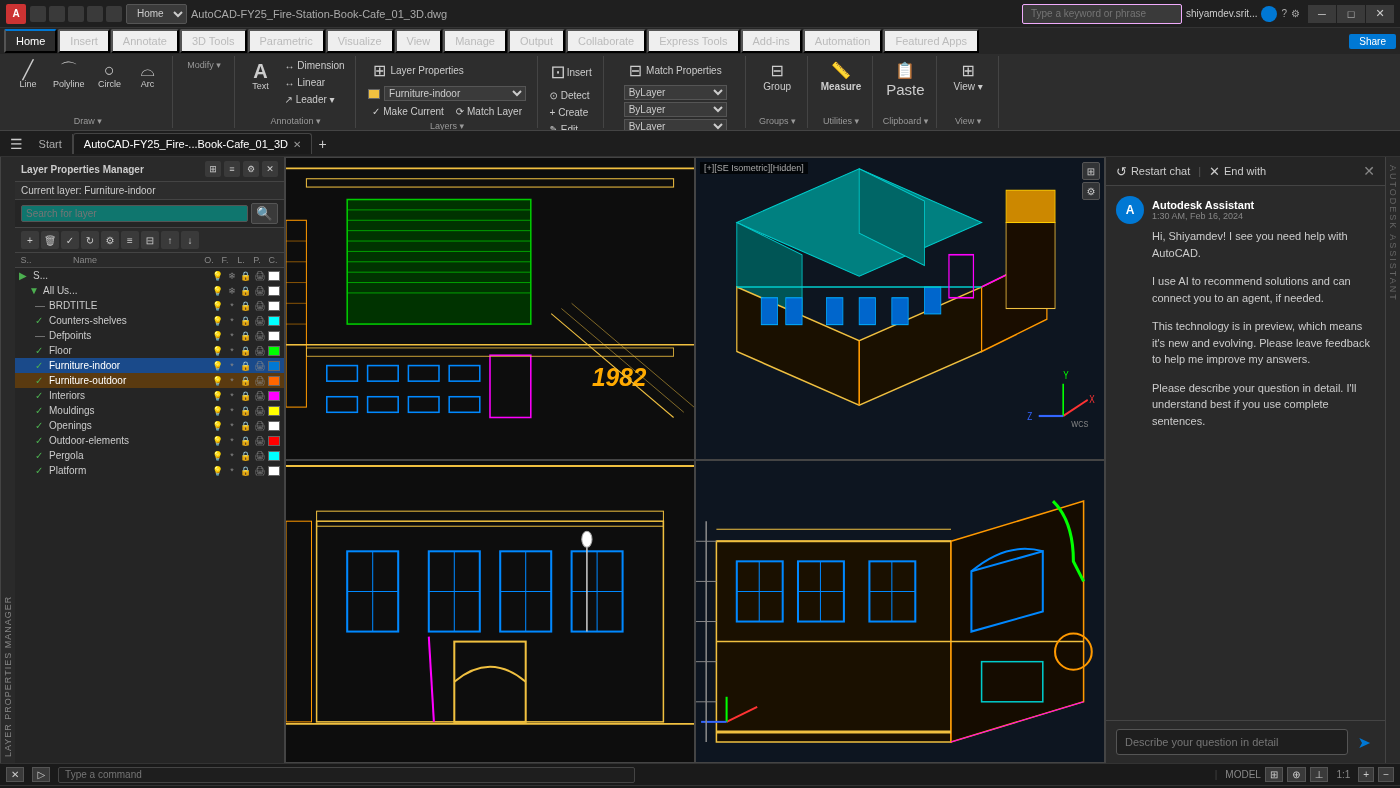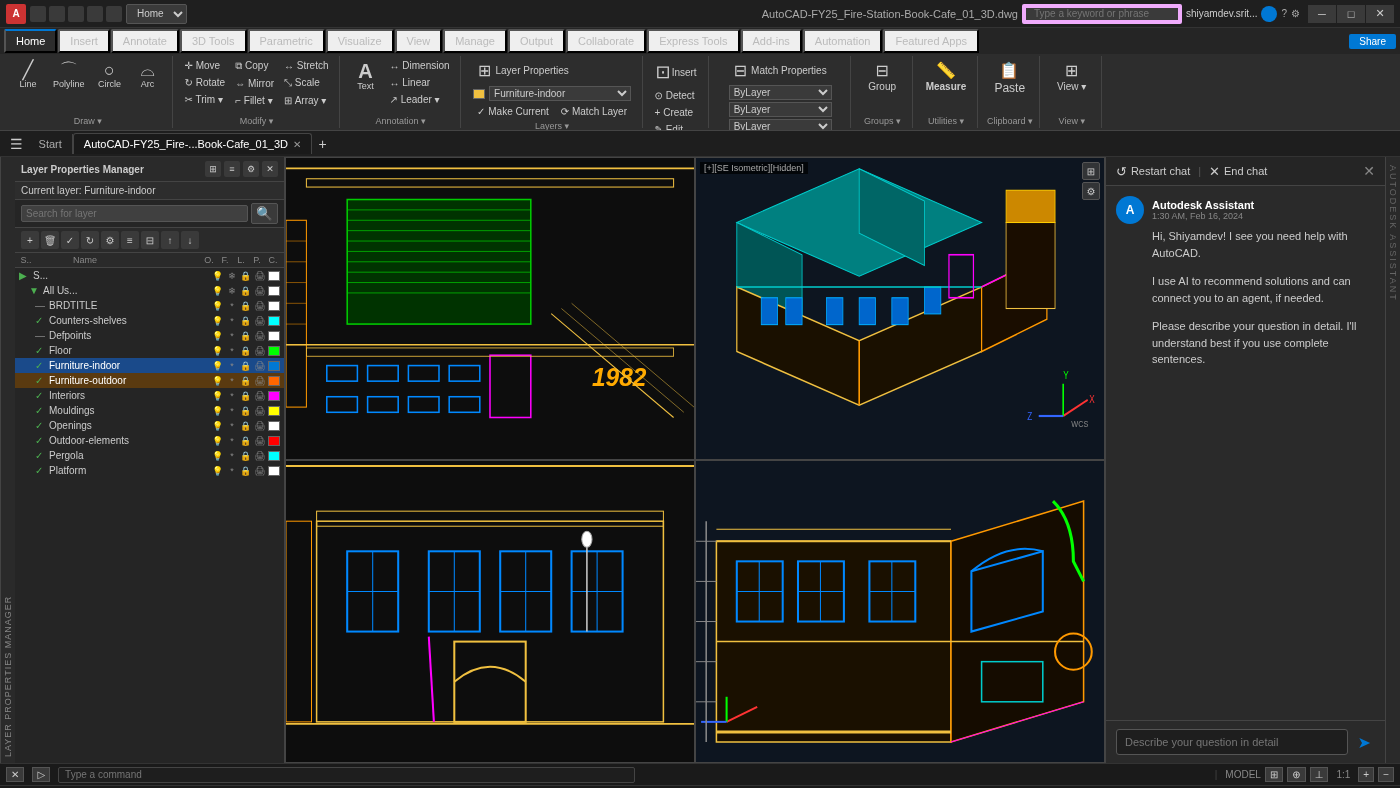--- a/index.html
+++ b/index.html
@@ -4,22 +4,22 @@
   <style>
     * { box-sizing: border-box; margin: 0; padding: 0; }
     body { font-family: 'Segoe UI', Arial, sans-serif; font-size: 11px; background: #1e1e1e; color: #ccc; overflow: hidden; width: 1400px; height: 788px; }
 
     
     #title-bar { display: flex; align-items: center; background: #1f1f1f; height: 28px; padding: 0 6px; gap: 4px; border-bottom: 1px solid #333; }
     #title-bar .app-icon { width: 20px; height: 20px; background: #cc3333; color: white; font-size: 10px; font-weight: bold; display: flex; align-items: center; justify-content: center; border-radius: 2px; }
     #title-bar .title-icons { display: flex; gap: 3px; }
     #title-bar .title-icons span { width: 16px; height: 16px; background: #3a3a3a; border-radius: 2px; display: inline-block; cursor: pointer; }
     #title-bar .workspace-selector { background: #3a3a3a; color: #ccc; border: 1px solid #555; border-radius: 2px; padding: 2px 6px; font-size: 10px; height: 20px; }
-    #title-bar .file-name { flex: 1; text-align: right; font-size: 11px; color: #aaa; }
-    #title-bar .search-box { background: #3a3a3a; border: 4px solid #f0abfc; color: #ccc; border-radius: 2px; padding: 2px 8px; font-size: 10px; width: 160px; height: 20px; }
+    #title-bar .file-name { flex: 1; text-align: left; font-size: 11px; color: #aaa; }
+    #title-bar .search-box { background: #3a3a3a; border: 1px solid #f0abfc; color: #ccc; border-radius: 2px; padding: 2px 8px; font-size: 10px; width: 160px; height: 20px; }
     #title-bar .user-area { display: flex; align-items: center; gap: 4px; font-size: 10px; }
     #title-bar .win-controls { display: flex; gap: 1px; margin-left: 4px; }
     #title-bar .win-btn { width: 28px; height: 18px; background: #3a3a3a; border: none; color: #ccc; cursor: pointer; font-size: 11px; display: flex; align-items: center; justify-content: center; }
 
     
     #ribbon { background: #2d2d2d; border-bottom: 1px solid #444; }
     #ribbon-tabs { display: flex; align-items: center; height: 26px; background: #252525; padding: 0 4px; gap: 1px; }
     .ribbon-tab { padding: 4px 10px; font-size: 11px; color: #bbb; cursor: pointer; border-radius: 2px 2px 0 0; }
     #ribbon-content { display: flex; align-items: stretch; padding: 2px 4px; height: 76px; gap: 2px; overflow: hidden; }
     .ribbon-group { display: flex; flex-direction: column; align-items: center; border-right: 1px solid #444; padding: 2px 6px; min-width: 60px; }
@@ -43,21 +43,21 @@
     #main { display: flex; height: calc(788px - 28px - 102px - 26px - 26px); }
 
     
     #layer-panel { width: 270px; background: #252525; border-right: 1px solid #444; display: flex; flex-direction: column; position: relative; }
     #layer-panel-header { display: flex; align-items: center; justify-content: space-between; padding: 4px 6px; background: #2a2a2a; border-bottom: 1px solid #444; }
     #layer-panel-header .panel-title { font-size: 10px; color: #ccc; font-weight: bold; }
     #layer-panel-header .panel-icons { display: flex; gap: 3px; }
     #layer-panel-header .panel-icon { width: 16px; height: 16px; background: #3a3a3a; border-radius: 2px; cursor: pointer; display: flex; align-items: center; justify-content: center; font-size: 9px; color: #ccc; }
     #current-layer { padding: 3px 6px; background: #2d2d2d; font-size: 10px; color: #ccc; border-bottom: 1px solid #444; }
     #layer-search { display: flex; align-items: center; padding: 3px 6px; gap: 3px; border-bottom: 1px solid #444; }
-    #layer-search input { flex: 1; background: #404040; border: 1px solid #555; color: #ccc; padding: 2px 4px; font-size: 10px; border-radius: 2px; }
+    #layer-search input { flex: 1; background: #0f766e; border: 1px solid #555; color: #ccc; padding: 2px 4px; font-size: 10px; border-radius: 2px; }
     #layer-toolbar { display: flex; align-items: center; gap: 2px; padding: 3px 6px; border-bottom: 1px solid #444; background: #2a2a2a; flex-wrap: wrap; }
     #layer-toolbar .ltool { width: 18px; height: 18px; background: #3a3a3a; border-radius: 2px; cursor: pointer; display: flex; align-items: center; justify-content: center; font-size: 10px; color: #ccc; }
     #layer-column-headers { display: flex; align-items: center; padding: 2px 4px; background: #2a2a2a; border-bottom: 1px solid #444; font-size: 9px; color: #888; }
     #layer-column-headers .col-status { width: 14px; text-align: center; }
     #layer-column-headers .col-name { flex: 1; min-width: 80px; margin-left: 40px; }
     #layer-column-headers .col-icons { display: flex; gap: 2px; }
     #layer-column-headers .col-icon { width: 14px; text-align: center; }
 
     #layer-tree { flex: 1; overflow-y: auto; }
     #layer-tree::-webkit-scrollbar { width: 8px; }
@@ -185,37 +185,20 @@
         </div>
         <div class="ribbon-btn">
           <span class="icon" style="font-size:18px;color:#ccc;">⌓</span>
           <span class="label">Arc</span>
         </div>
       </div>
       <span class="ribbon-group-label">Draw ▾</span>
     </div>
 
     <div class="ribbon-group">
-      <div class="ribbon-group-items">
-        <div style="display:flex;flex-direction:column;gap:2px;">
-          <div class="ribbon-btn-small">✛ Move</div>
-          <div class="ribbon-btn-small">↻ Rotate</div>
-          <div class="ribbon-btn-small">✂ Trim ▾</div>
-        </div>
-        <div style="display:flex;flex-direction:column;gap:2px;">
-          <div class="ribbon-btn-small">⧉ Copy</div>
-          <div class="ribbon-btn-small">⇔ Mirror</div>
-          <div class="ribbon-btn-small">⌐ Fillet ▾</div>
-        </div>
-        <div style="display:flex;flex-direction:column;gap:2px;">
-          <div class="ribbon-btn-small">↔ Stretch</div>
-          <div class="ribbon-btn-small">⤡ Scale</div>
-          <div class="ribbon-btn-small">⊞ Array ▾</div>
-        </div>
-      </div>
       <span class="ribbon-group-label">Modify ▾</span>
     </div>
 
     <div class="ribbon-group">
       <div class="ribbon-group-items">
         <div class="ribbon-btn">
           <span class="icon" style="font-size:20px;color:#ccc;font-weight:bold;">A</span>
           <span class="label">Text</span>
         </div>
         <div style="display:flex;flex-direction:column;gap:2px;">
@@ -292,21 +275,21 @@
           <span style="font-size:10px;font-weight:bold;">Measure</span>
         </div>
       </div>
       <span class="ribbon-group-label">Utilities ▾</span>
     </div>
 
     <div class="ribbon-group">
       <div class="ribbon-group-items">
         <div class="ribbon-btn">
           <span style="font-size:16px;">📋</span>
-          <span style="font-size:12px;">Paste</span>
+          <span style="font-size:15px;">Paste</span>
         </div>
       </div>
       <span class="ribbon-group-label">Clipboard ▾</span>
     </div>
 
     <div class="ribbon-group">
       <div class="ribbon-group-items">
         <div class="ribbon-btn">
           <span style="font-size:16px;">⊞</span>
           <span style="font-size:10px;">View ▾</span>
@@ -720,21 +703,21 @@
   <div id="ai-panel">
     <div id="ai-panel-header">
       <div id="ai-panel-header-left">
         <button class="restart-btn">
           <span style="font-size:13px;">↺</span>
           <span>Restart chat</span>
         </button>
         <span class="header-divider">|</span>
         <button class="end-chat-btn">
           <span style="font-size:13px;">✕</span>
-          <span>End chat</span>
+          <span>End with</span>
         </button>
       </div>
       <button id="ai-panel-close">✕</button>
     </div>
     <div id="ai-chat-messages">
 
       <div class="chat-message">
         <div class="chat-sender">
           <div class="chat-avatar">
             <span>A</span>
@@ -744,20 +727,23 @@
             <span class="chat-timestamp">1:30 AM, Feb 16, 2024</span>
           </div>
         </div>
         <div class="chat-text">Hi, Shiyamdev! I see you need help with AutoCAD.</div>
       </div>
 
       <div class="chat-message">
         <div class="chat-text">I use AI to recommend solutions and can connect you to an agent, if needed.</div>
       </div>
 
+      <div class="chat-message">
+        <div class="chat-text">This technology is in preview, which means it's new and evolving. Please leave feedback to help me improve my answers.</div>
+      </div>
 
       <div class="chat-message">
         <div class="chat-text">Please describe your question in detail. I'll understand best if you use complete sentences.</div>
       </div>
     </div>
     <div id="ai-input-area">
       <input id="ai-input" type="text" placeholder="Describe your question in detail" style="">
       <button id="ai-send">➤</button>
     </div>
   </div>

